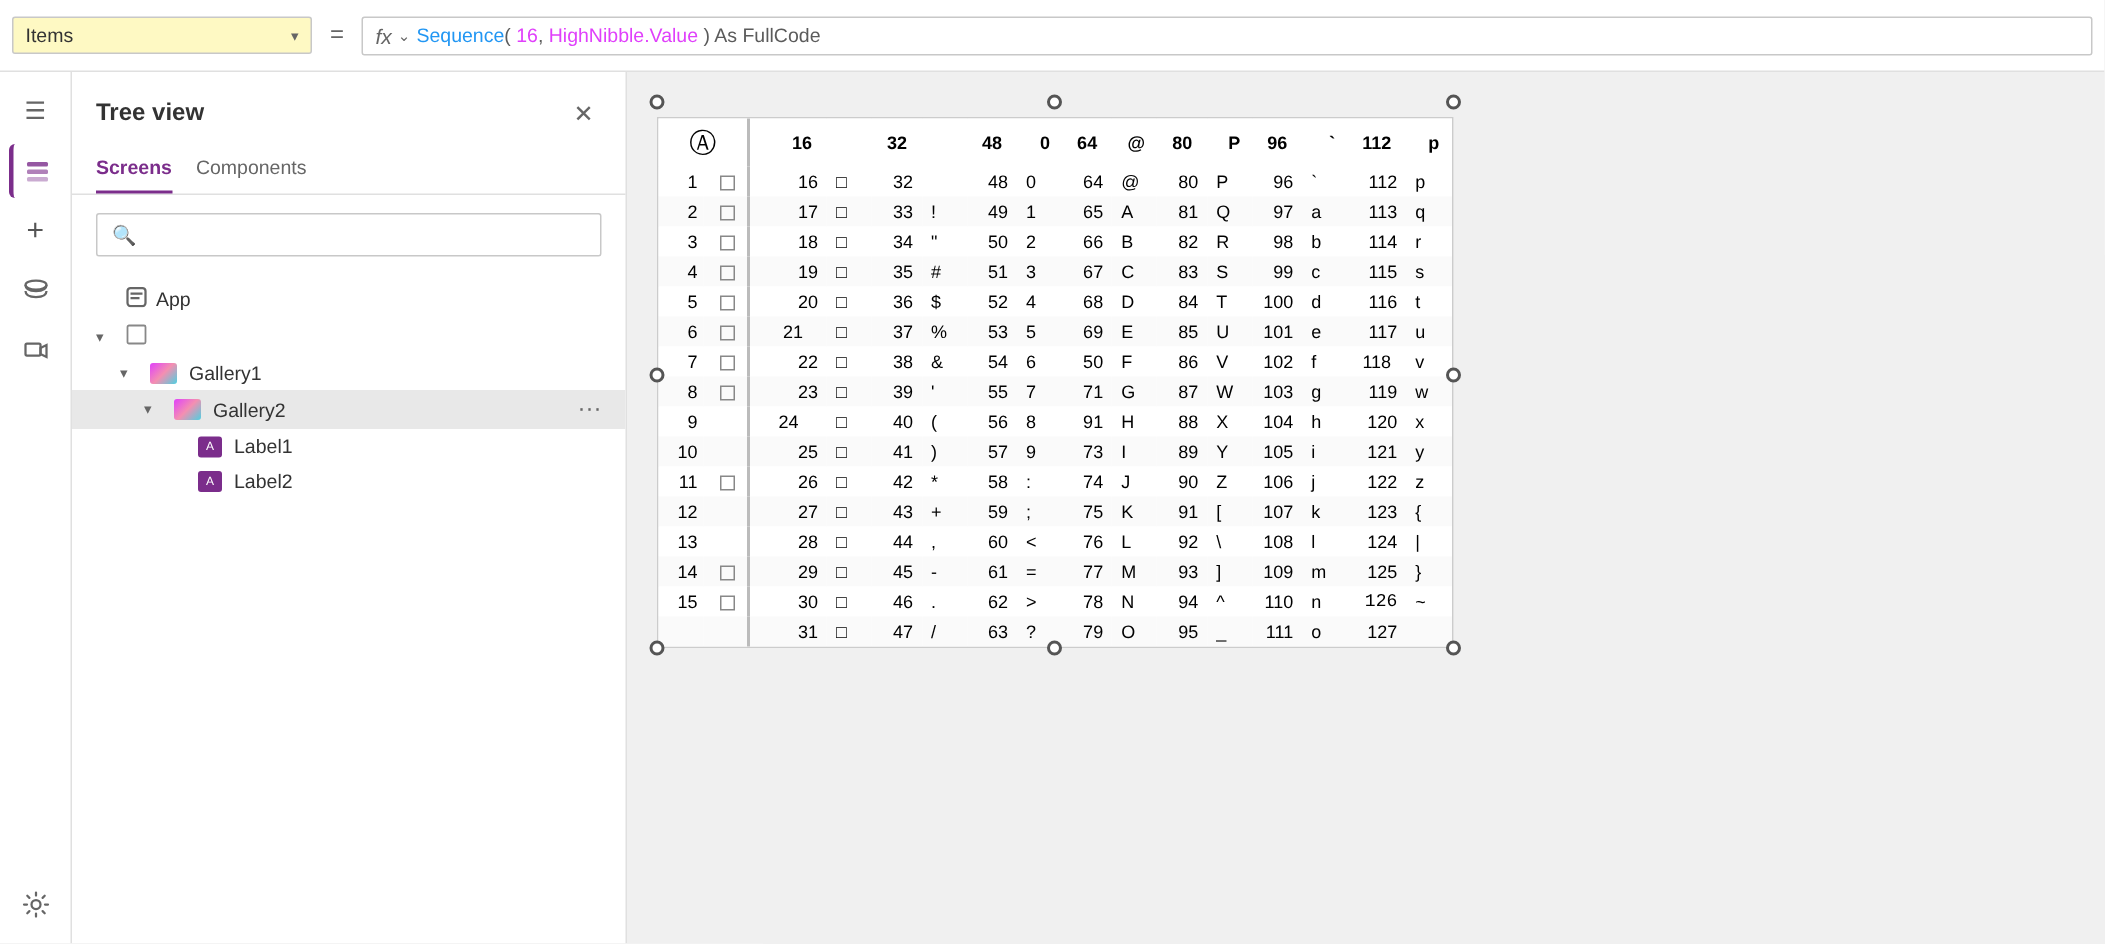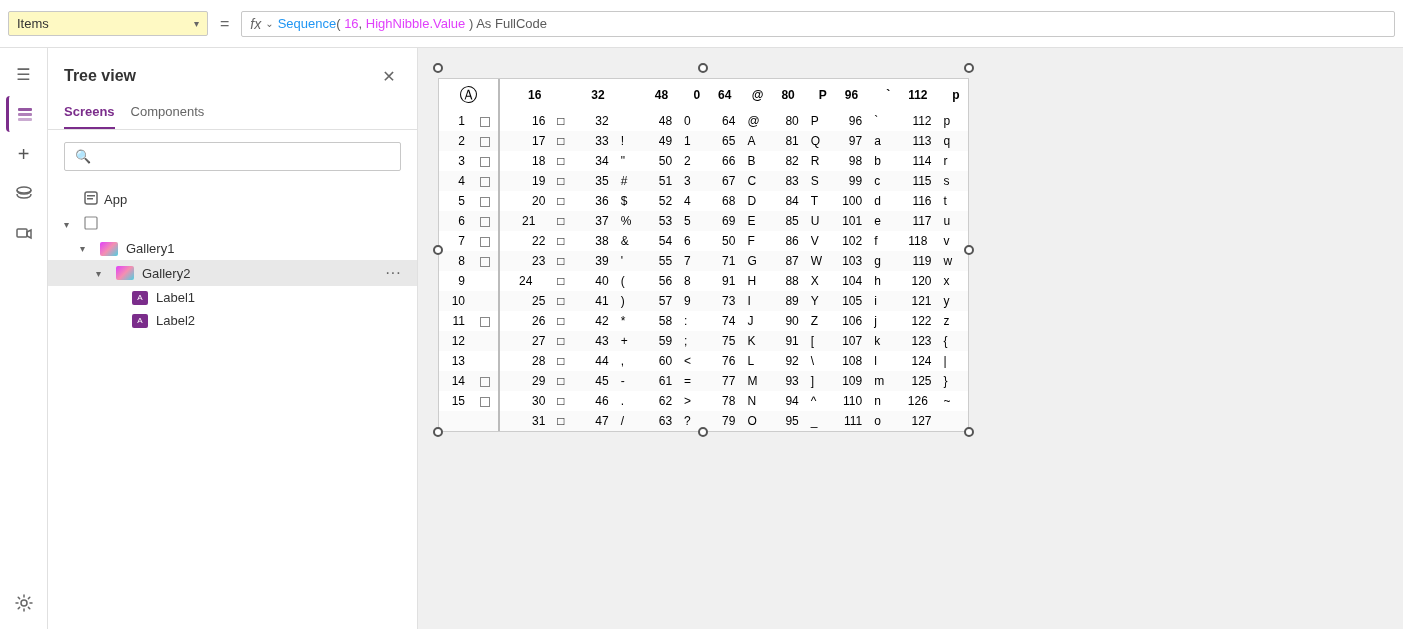--- a/index.html
+++ b/index.html
@@ -594,21 +594,21 @@
                 <td style="text-align: right; padding: 3px 6px;">46</td>
                 <td style="text-align: left; padding: 3px 6px;">.</td>
                 <td style="text-align: right; padding: 3px 6px;">62</td>
                 <td style="text-align: left; padding: 3px 6px;">&gt;</td>
                 <td style="text-align: right; padding: 3px 6px;">78</td>
                 <td style="text-align: left; padding: 3px 6px;">N</td>
                 <td style="text-align: right; padding: 3px 6px;">94</td>
                 <td style="text-align: left; padding: 3px 6px;">^</td>
                 <td style="text-align: right; padding: 3px 6px;">110</td>
                 <td style="text-align: left; padding: 3px 6px;">n</td>
-                <td style="text-align: center; padding: 3px 6px;">126</td>
+                <td style="text-align: right; padding: 3px 6px; font-family: Liberation Mono, monospace;">126</td>
                 <td style="text-align: left; padding: 3px 6px;">~</td>
               </tr>
               <tr>
                 <td style="border-right: none; text-align: right; padding-right: 4px;"></td>
                 <td style="border-right: 2px solid rgb(187, 187, 187); padding-left: 4px;"></td>
                 <td style="text-align: right; padding: 3px 6px;">31</td>
                 <td style="text-align: left; padding: 3px 6px;">□</td>
                 <td style="text-align: right; padding: 3px 6px;">47</td>
                 <td style="text-align: left; padding: 3px 6px;">/</td>
                 <td style="text-align: right; padding: 3px 6px;">63</td>

